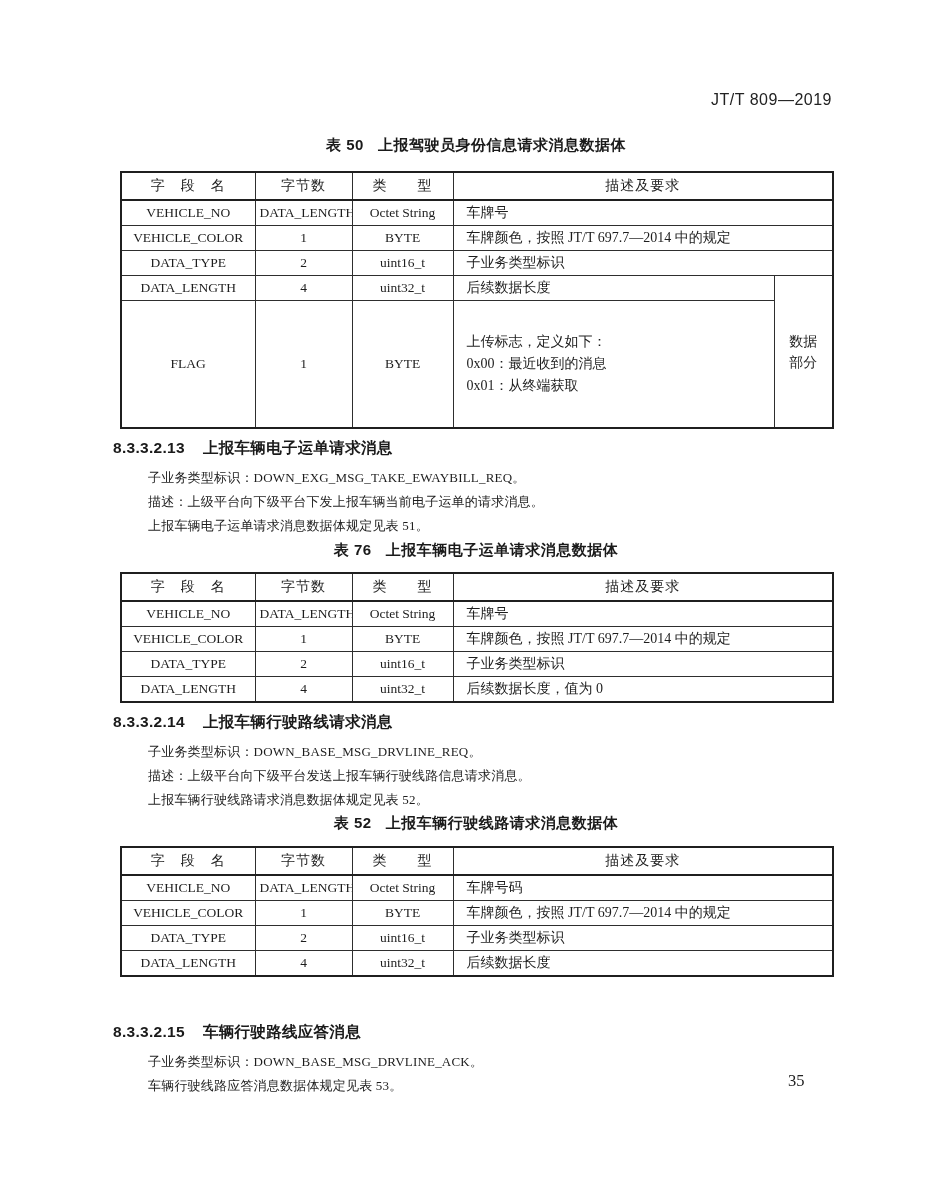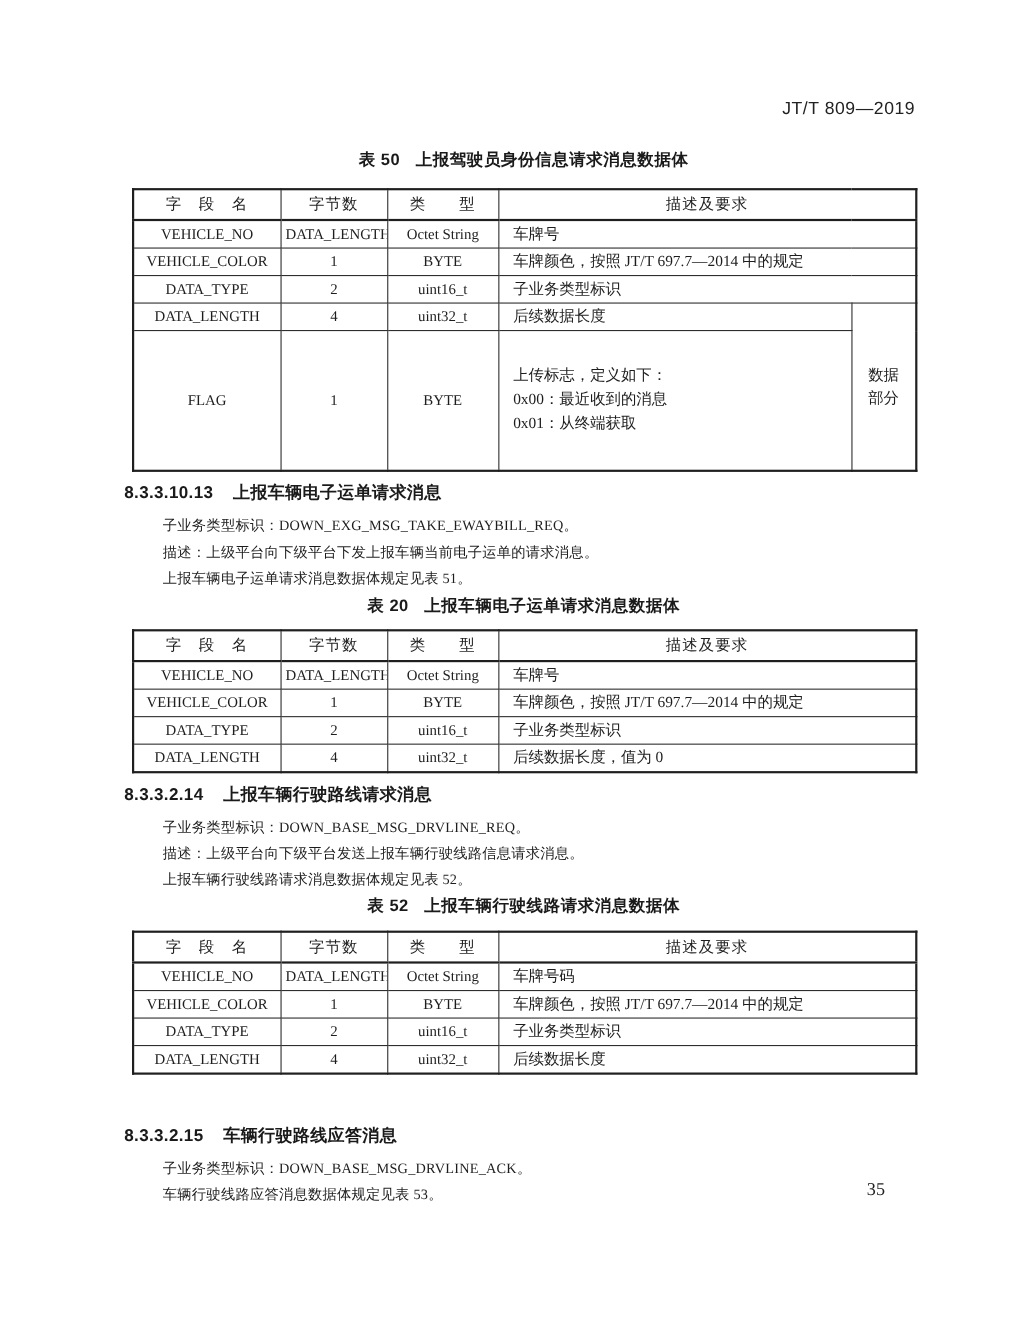--- a/index.html
+++ b/index.html
@@ -130,29 +130,29 @@
         <div class="ln">上传标志，定义如下：</div>
         <div class="ln">0x00：最近收到的消息</div>
         <div class="ln">0x01：从终端获取</div>
       </td>
     </tr>
   </tbody>
     </table>
 
   <div class="section" style="top:438px;">
     <div class="sec-head">
-      <span class="num">8.3.3.10.13</span><span>上报车辆电子运单请求消息</span>
+      <span class="num">8.3.3.2.13</span><span>上报车辆电子运单请求消息</span>
     </div>
     <p>子业务类型标识：DOWN_EXG_MSG_TAKE_EWAYBILL_REQ。</p>
     <p>描述：上级平台向下级平台下发上报车辆当前电子运单的请求消息。</p>
     <p>上报车辆电子运单请求消息数据体规定见表 51。</p>
   </div>
 
   <div class="tbl-caption" style="top:541px;">
-    <span class="cap-num">表 20</span><span>上报车辆电子运单请求消息数据体</span>
+    <span class="cap-num">表 76</span><span>上报车辆电子运单请求消息数据体</span>
   </div>
 
   <table class="std" style="top:572px;">
     <colgroup>
       <col style="width:134px">
         <col style="width:97px">
         <col style="width:101px">
         <col style="width:380px">
     </colgroup>
     <tbody>

